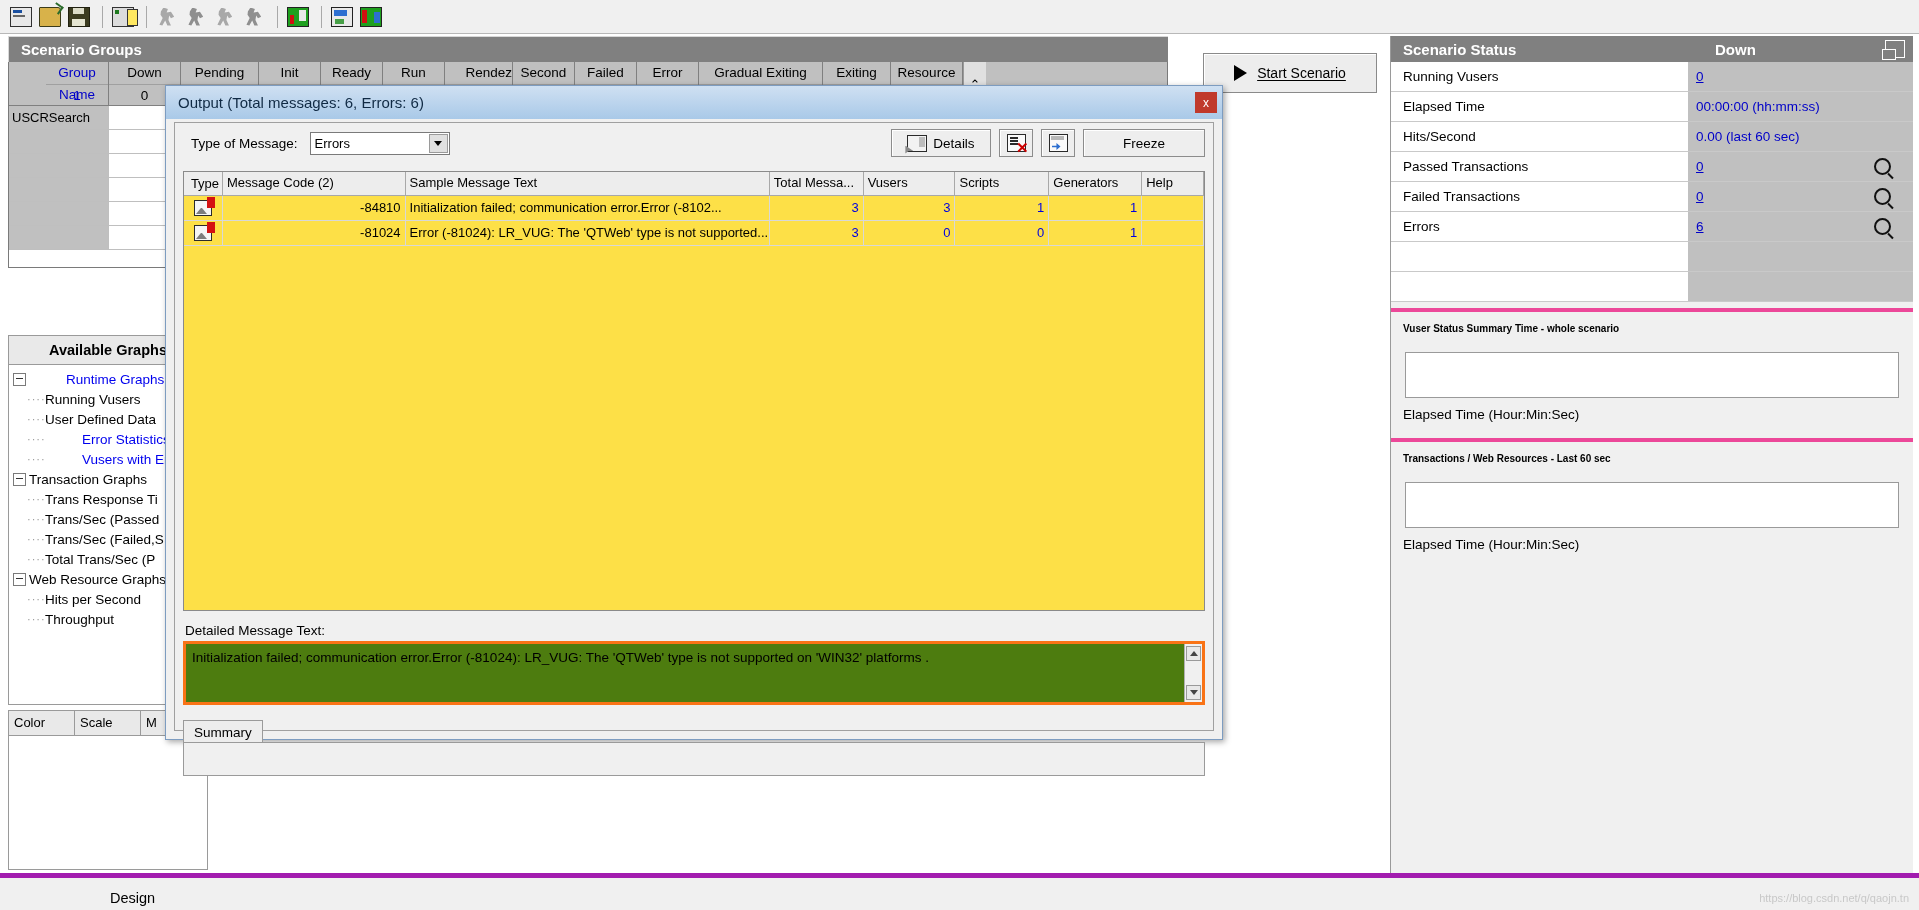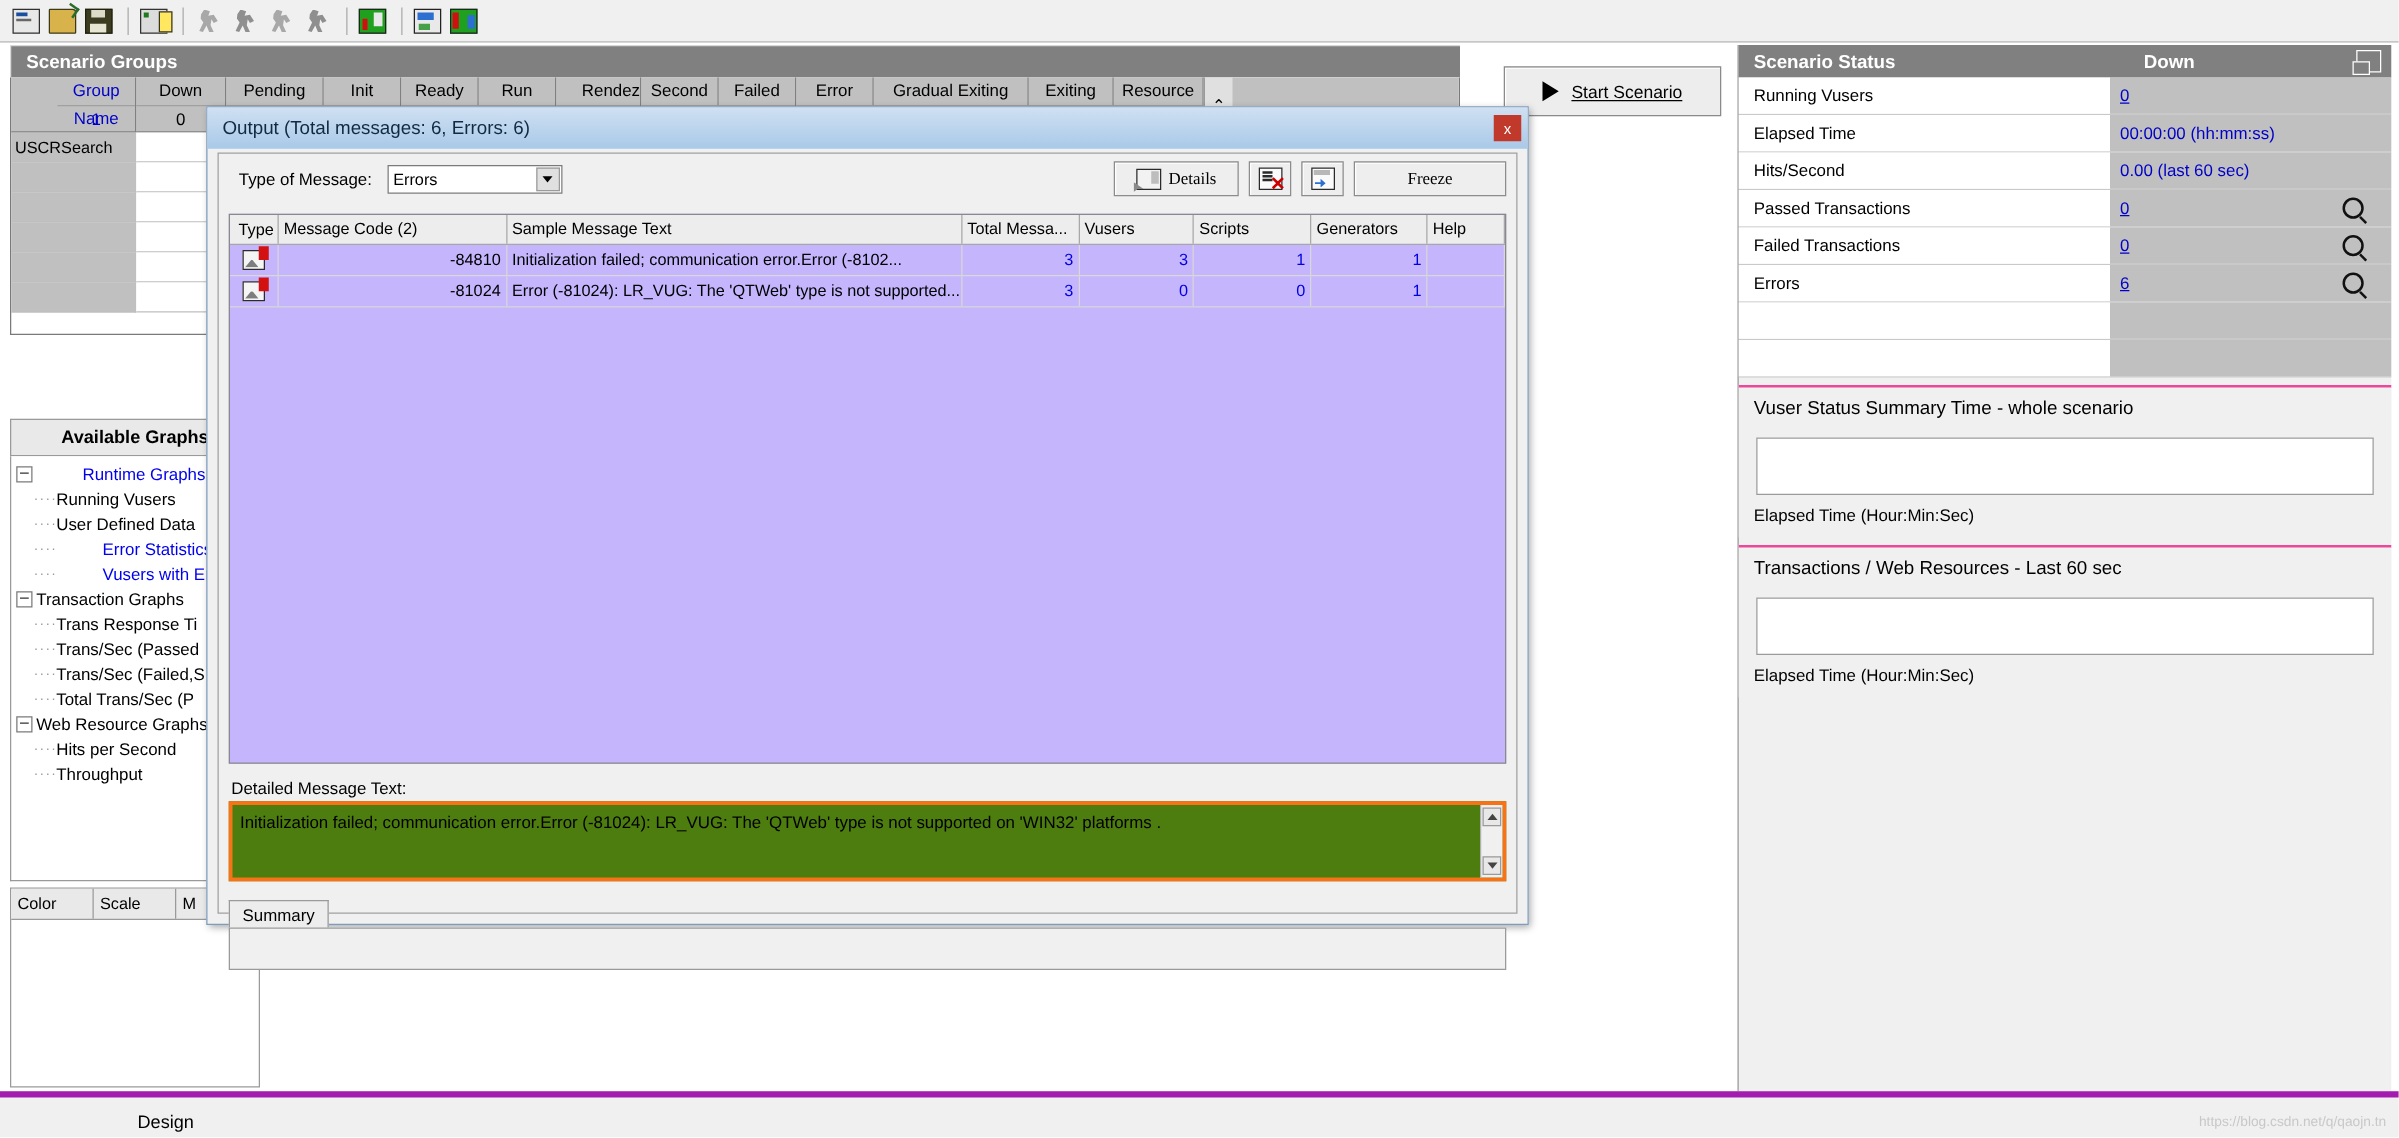--- a/index.html
+++ b/index.html
@@ -124,22 +124,22 @@
   .ss-val { flex:1; background:#c0c0c0; height:29px; line-height:29px; padding-left:8px;
             color:#0000c8; display:flex; align-items:center; justify-content:space-between; padding-right:22px; box-sizing:border-box;}
   .ss-val .u { text-decoration: underline; }
   .mag { width:13px;height:13px;border:2px solid #111;border-radius:50%; position:relative; flex:none;}
   .mag:after{content:""; position:absolute; right:-5px; bottom:-4px; width:7px;height:2px;background:#111;transform:rotate(45deg);}
   .ss-blank { display:flex; height:29px; border-bottom:1px solid #c9c9c9; }
   .ss-blank .l { width:297px; background:#fff;}
   .ss-blank .r { flex:1; background:#c0c0c0;}
 
   .ss-section { margin-top:6px; background:#f0f0f0; }
-  .ss-sec-title { height:34px; line-height:34px; padding-left:12px; font-size:15px;
-     border-top:2px solid #ec4899;}
+  .ss-sec-title { height:34px; line-height:34px; padding-left:12px; font-size:10px;
+     border-top:4px solid #ec4899;font-weight:bold;}
   .ss-box { height:44px; margin:6px 14px 0 14px; background:#fff; border:1px solid #9a9a9a; }
   .ss-axis { height:34px; line-height:34px; padding-left:12px; font-size:13.5px;}
 
   
   .dlg { position:absolute; left:165px; top:85px; width:1058px; height:655px;
          background:#f0f0f0; border:1px solid #7d9cc0; box-sizing:border-box;
          box-shadow: 2px 2px 6px rgba(0,0,0,.35); }
   .dlg-title {
     height:33px; background: linear-gradient(#cfe0f2,#a9c9e8);
     display:flex; align-items:center; padding-left:12px; box-sizing:border-box;
@@ -155,40 +155,40 @@
   .msg-bar .lbl { font-size:13.5px; margin-left:8px; }
   .combo { width:140px; height:23px; border:1px solid #7a7a7a; background:#fff;
     margin-left:12px; display:flex; align-items:center; box-sizing:border-box;}
   .combo .val { flex:1; padding-left:4px; font-size:13px;}
   .combo .arrow { width:19px;height:19px; background:#e0e0e0; border:1px solid #9a9a9a;
     display:flex;align-items:center;justify-content:center; margin-right:1px; box-sizing:border-box;}
   .caret { width:0;height:0;border-left:4px solid transparent;border-right:4px solid transparent;border-top:5px solid #000;}
   .spacer { flex:1; }
   .btn { height:28px; border:1px solid #8c8c8c; background:#eeeeee;
     box-shadow: inset 1px 1px 0 #fff; display:flex; align-items:center; justify-content:center;
-    gap:6px; font-size:13.5px; box-sizing:border-box;font-family:Liberation Serif, serif; }
+    gap:6px; font-size:13.5px; box-sizing:border-box; }
   .btn.details { width:100px; }
   .btn.sq { width:34px; }
   .btn.freeze { width:122px; margin-left:8px;}
   .ic-details { width:18px;height:15px; background:#f2f2f2; border:1.5px solid #2a2a2a; position:relative;}
   .ic-details:after{content:""; position:absolute; right:1px; top:1px; width:6px;height:10px;background:#bdbdbd;}
   .ic-details:before{content:""; position:absolute; left:-3px; bottom:-3px; width:8px;height:8px;background:#8a8a8a;
      clip-path:polygon(0 0,100% 70%,40% 70%,0 100%);}
   .ic-clear { width:17px;height:16px; background:#fafafa; border:1.5px solid #2a2a2a; position:relative;}
   .ic-clear:after{content:"\2715"; position:absolute; right:-4px; bottom:-6px; color:#cc0000; font-size:15px; font-weight:bold;}
   .ic-clear:before{content:""; position:absolute; left:2px; top:2px; width:8px;height:1.5px;background:#2a2a2a;
     box-shadow:0 3px 0 #2a2a2a, 0 6px 0 #2a2a2a;}
   .ic-export { width:17px;height:16px; background:#fafafa; border:1.5px solid #2a2a2a; position:relative;}
   .ic-export:after{content:""; position:absolute; left:2px; bottom:1px; width:9px;height:7px;background:#2d6fd0;
     clip-path:polygon(0 40%,55% 40%,55% 0,100% 50%,55% 100%,55% 60%,0 60%);}
   .ic-export:before{content:""; position:absolute; left:1px; top:1px; width:13px;height:4px;background:#b8b8b8;}
 
   
   .tbl-wrap { position:absolute; left:8px; top:48px; right:8px; height:440px;
-     border:1px solid #8a8a8a; background:#c4b5fd; box-sizing:border-box; overflow:hidden;}
+     border:1px solid #8a8a8a; background:#fde047; box-sizing:border-box; overflow:hidden;}
   .tbl-head { display:flex; height:23px; background:#ededed; border-bottom:1px solid #a8a8a8; }
   .th { border-right:1px solid #a8a8a8; box-sizing:border-box; padding-left:4px;
         line-height:22px; font-size:13px; white-space:nowrap; overflow:hidden;}
   .tr { display:flex; height:24px; border-bottom:1px solid #d8d8d8; }
   .td { border-right:1px solid #d8d8d8; box-sizing:border-box; padding:0 4px;
         line-height:23px; font-size:13px; white-space:nowrap; overflow:hidden;}
   .td.num { text-align:right; color:#0000e0; }
   .td.code { text-align:right; }
   .c-type{ width:39px; display:flex; align-items:center; justify-content:center;}
   .c-code{ width:183px; }

